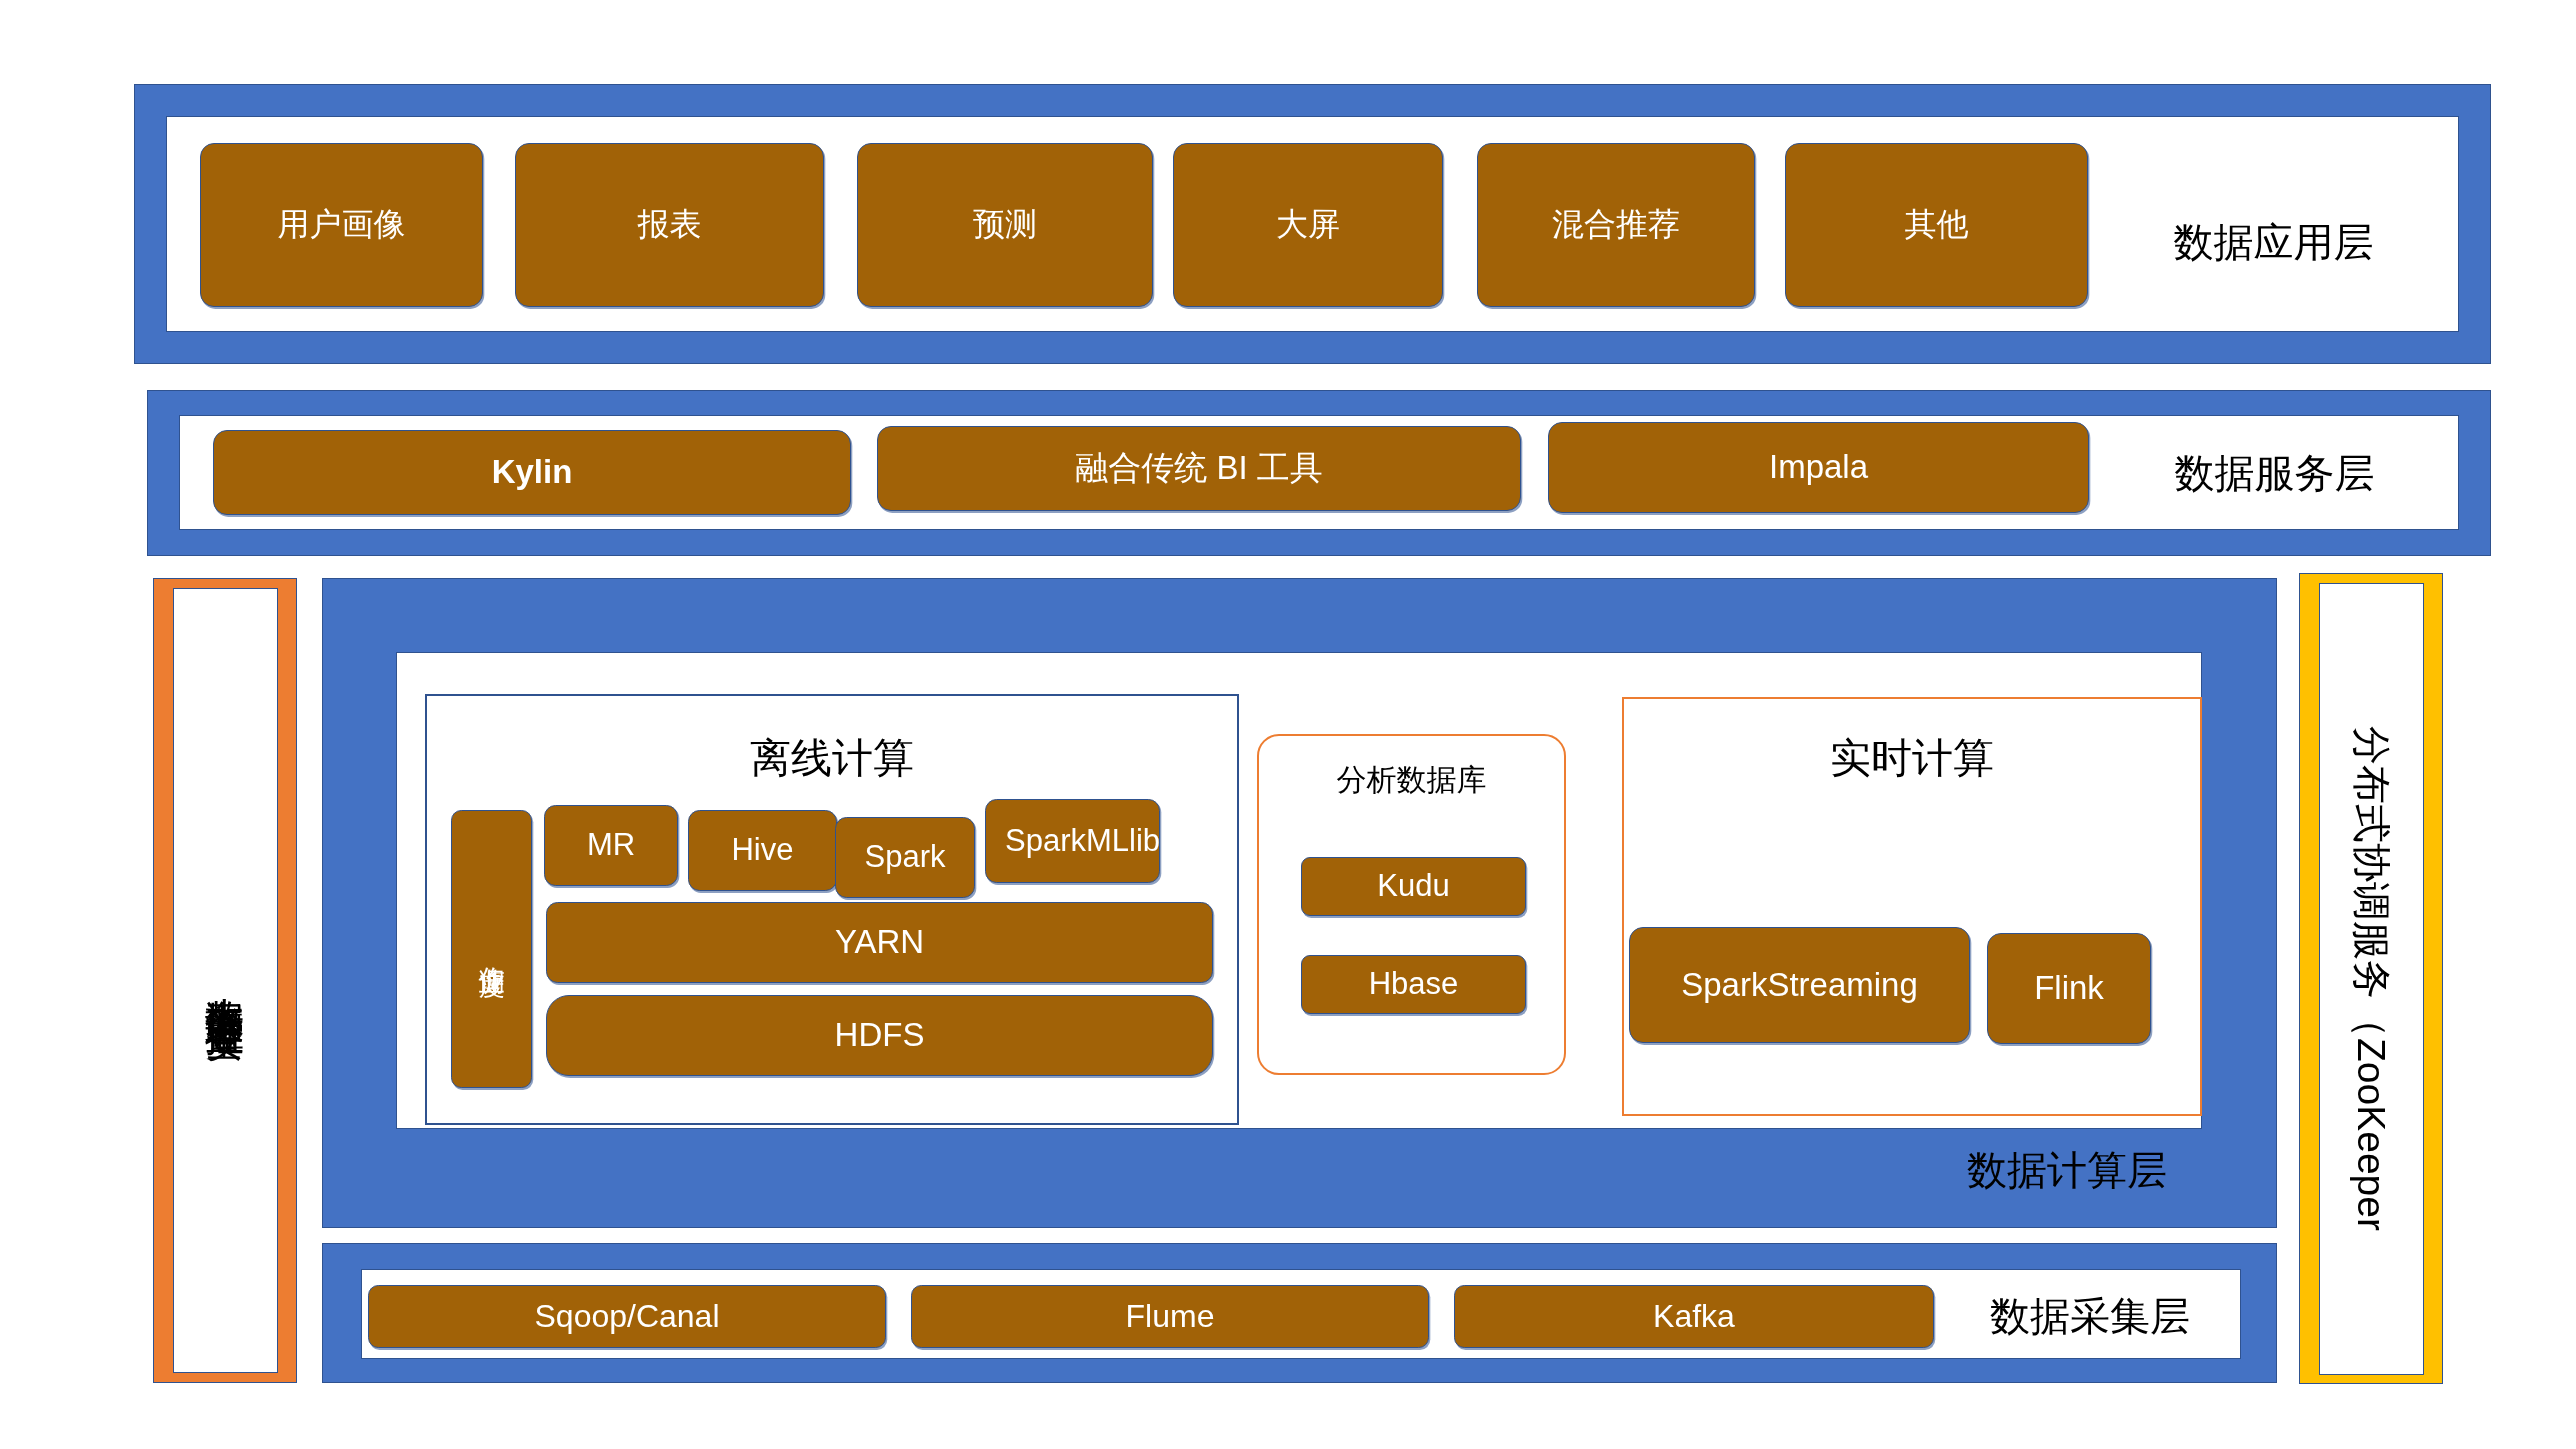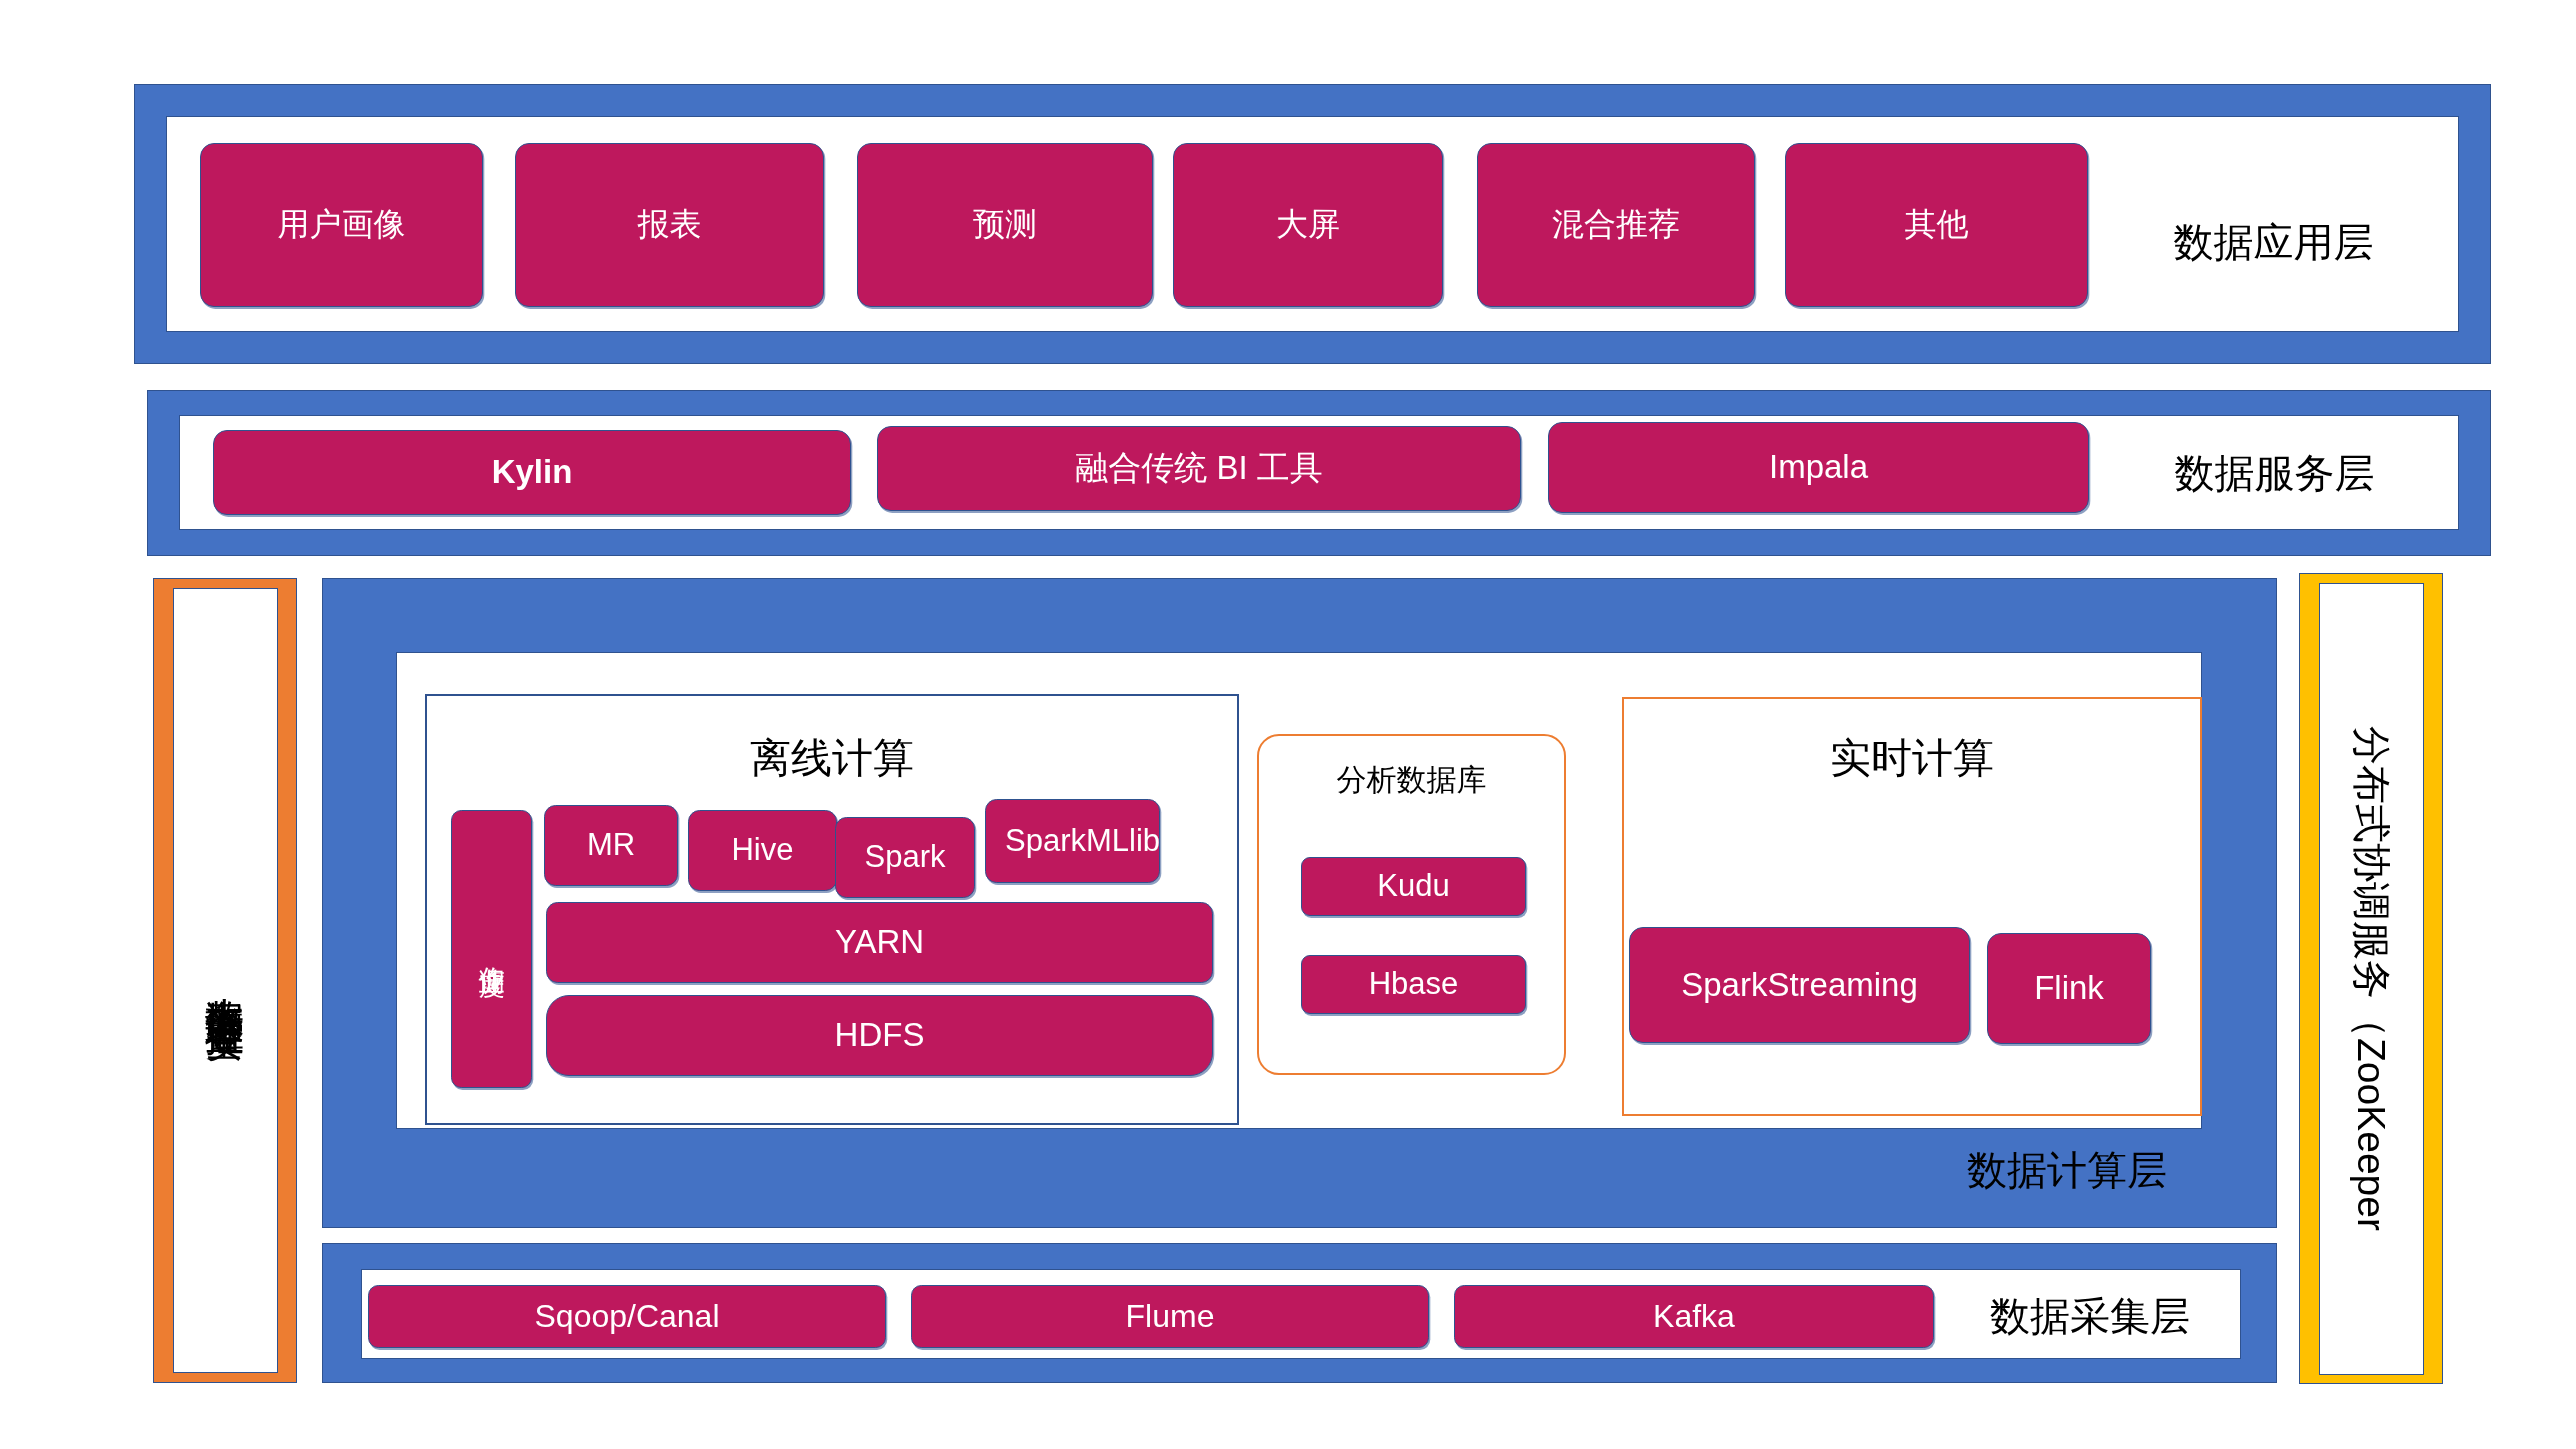--- a/index.html
+++ b/index.html
@@ -24,21 +24,21 @@
     border: 1.9px solid #2F528F;
   }
   
   .layer-inner {
     background: #ffffff;
     border: 1.9px solid #2F528F;
   }
 
   
   .node {
-    background: #be185d;
+    background: #a16207;
     border: 1.9px solid #2F528F;
     border-radius: 14px;
     color: #ffffff;
     display: flex;
     align-items: center;
     justify-content: center;
     text-align: center;
     line-height: 1.12;
     box-shadow: 1.3px 1.9px 0 rgba(47,82,143,0.55);
     padding: 0 3.9px;

